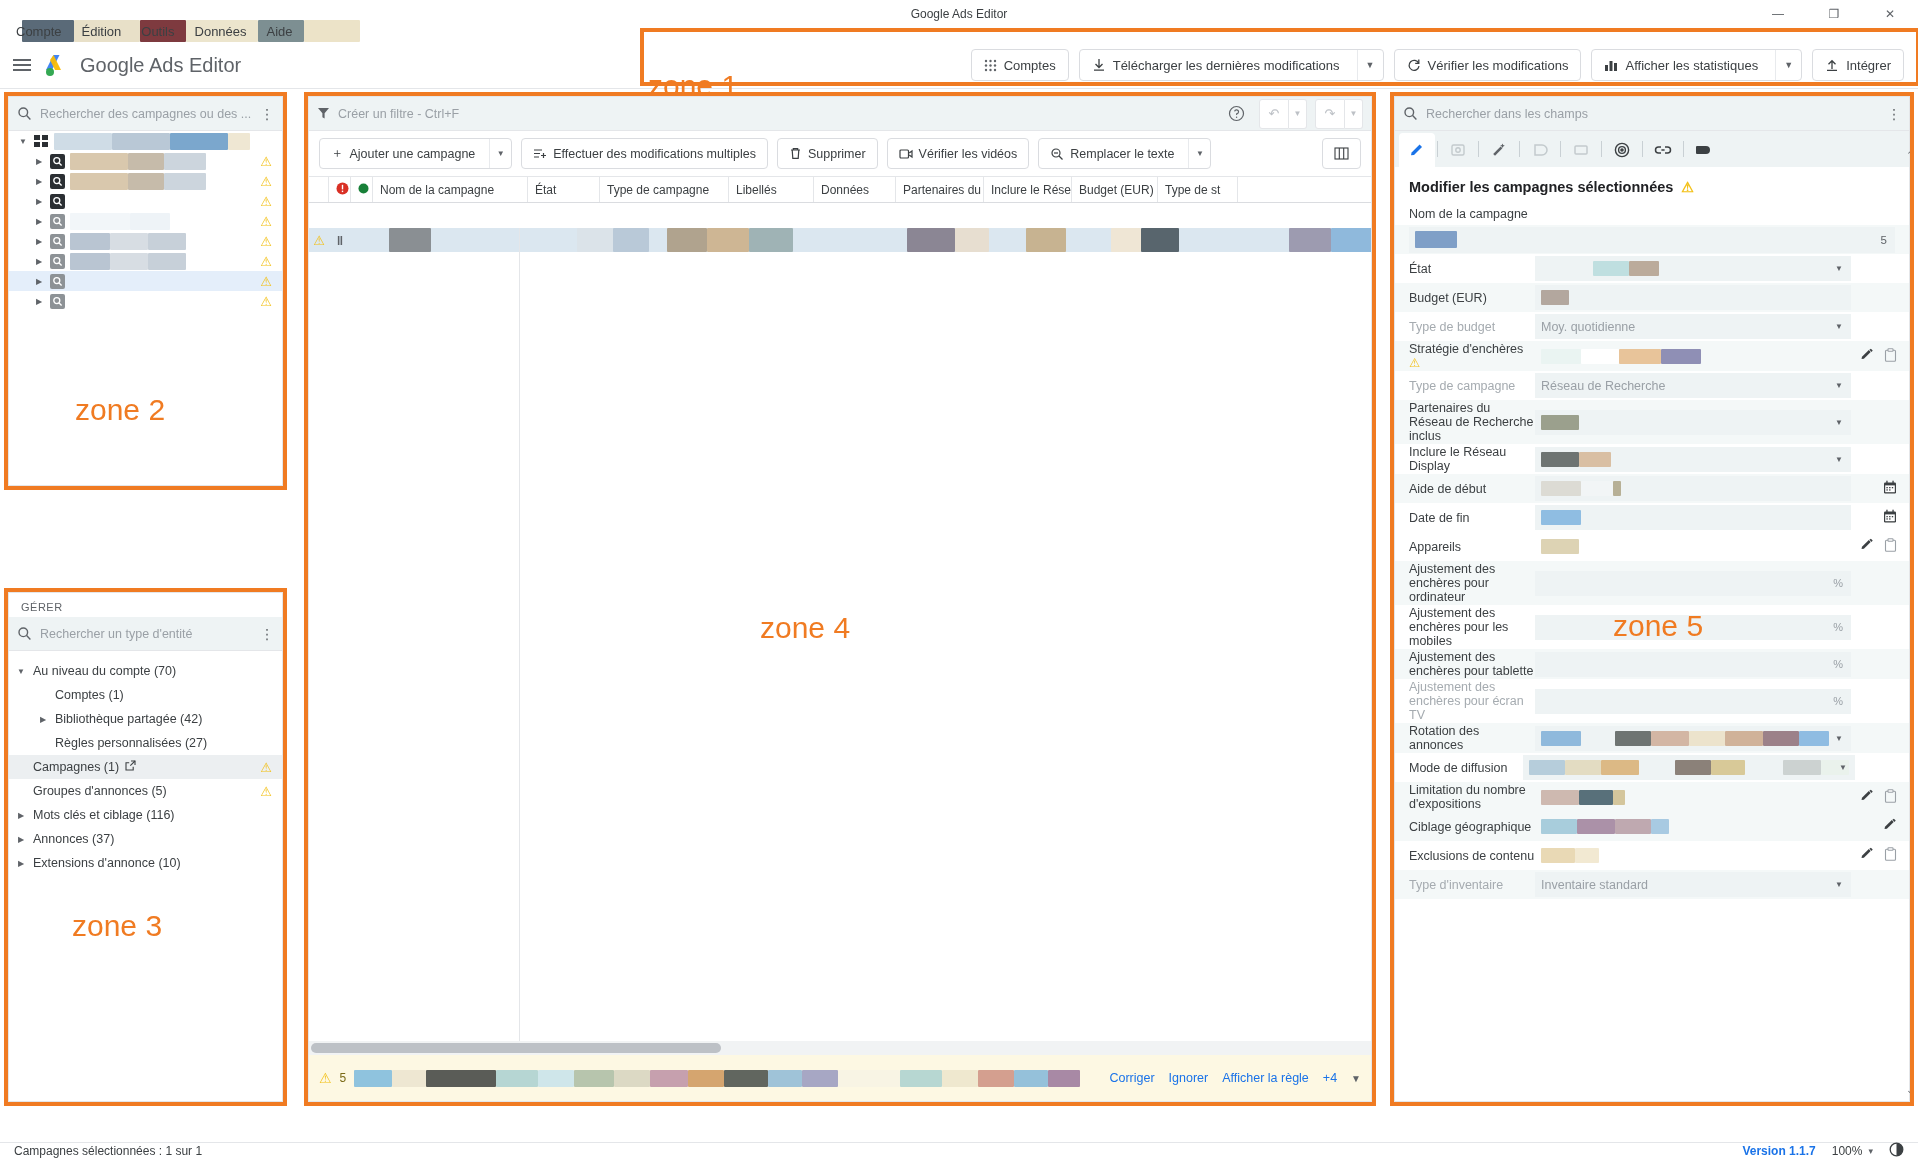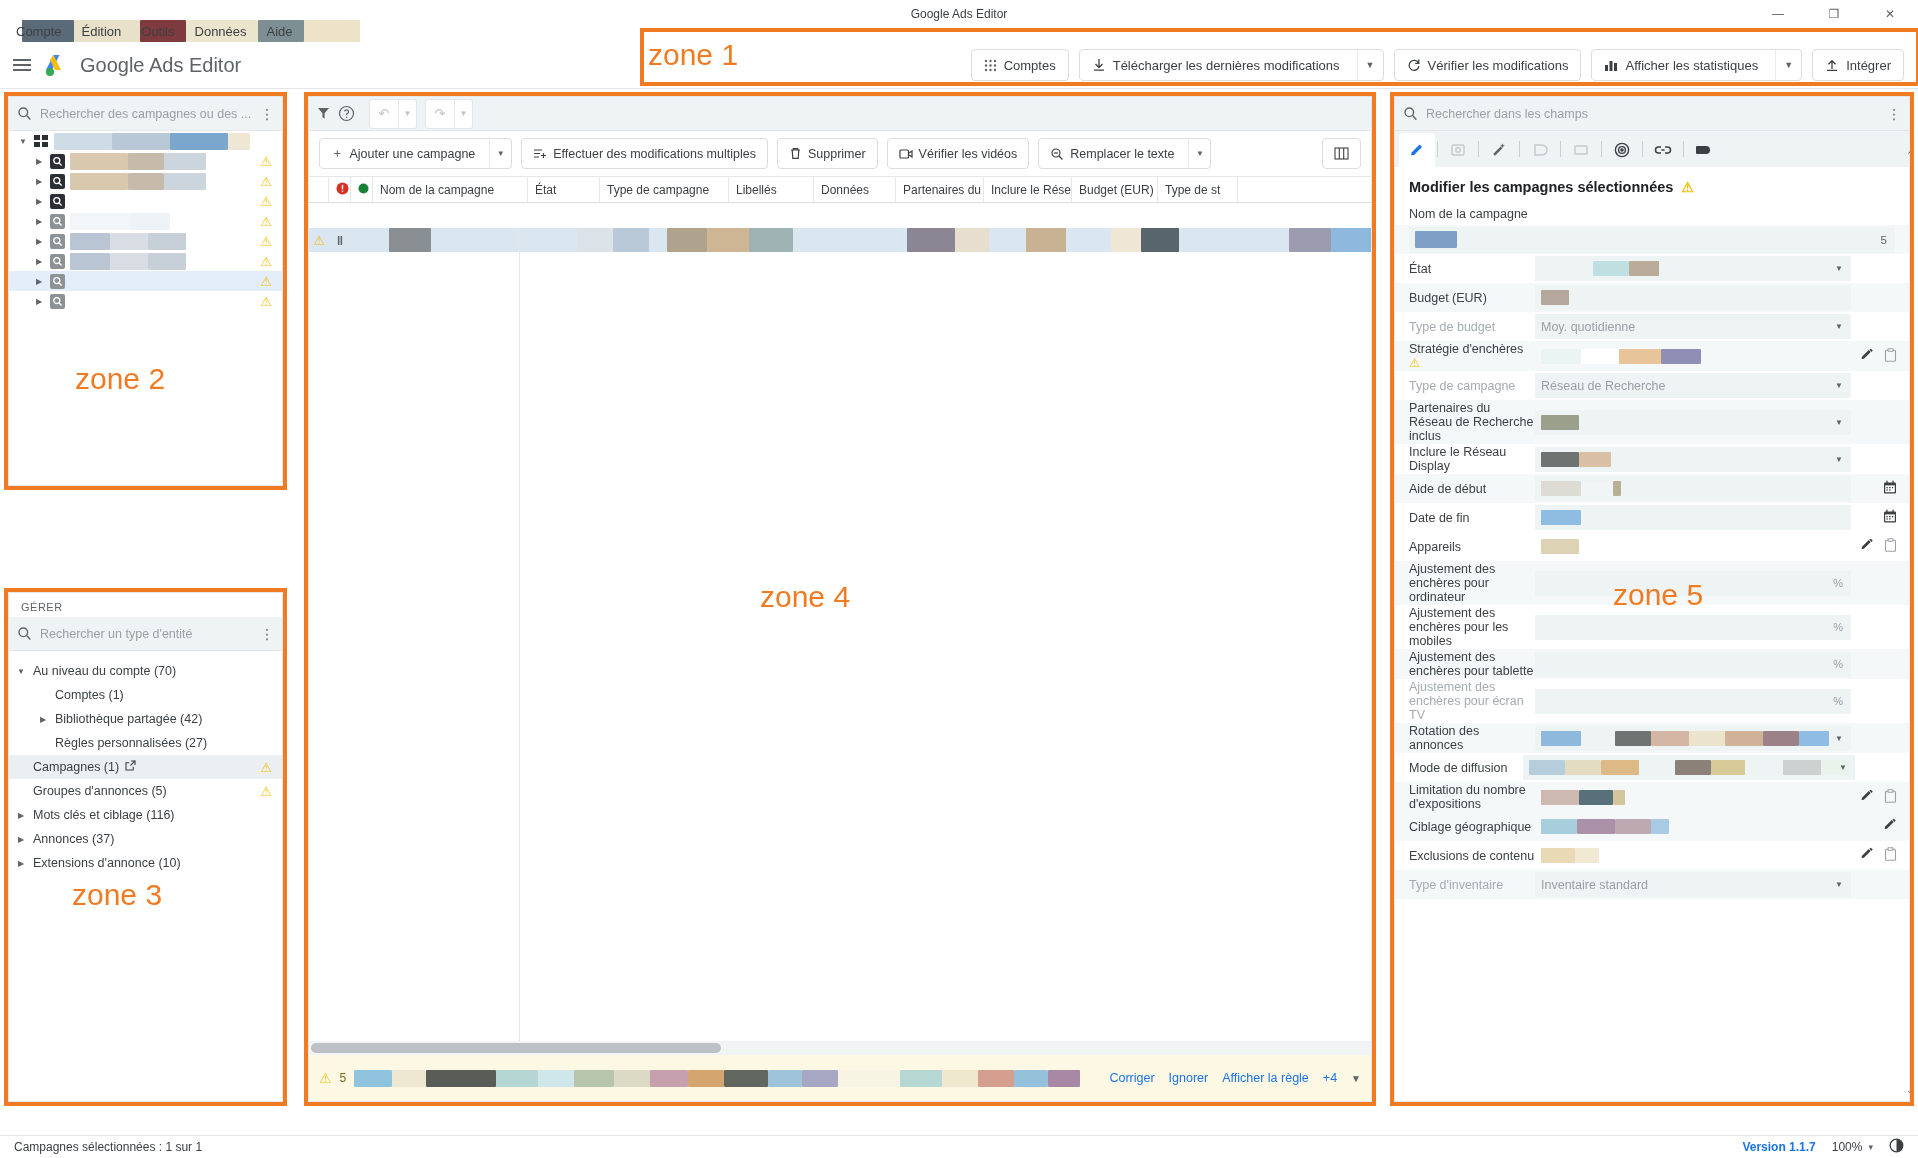--- a/index.html
+++ b/index.html
@@ -52,20 +52,21 @@
     width:26px; height:30px; display:flex; align-items:center; justify-content:center;
     border-left:1px solid #e8eaed; font-size:9px; color:#5f6368;
   }
   .ic { display:inline-flex; align-items:center; justify-content:center; }
 
   
   .zone { position:absolute; border:4px solid #f07b22; pointer-events:none; z-index:40; }
   .zlabel {
     position:absolute; color:#f07b22; font-size:30px; z-index:41;
     font-family:"Liberation Sans", sans-serif;
+    margin-top:31px;
   }
 
   
   #zone2box {
     position:absolute; left:8px; top:96px; width:275px; height:390px;
     background:#fff; border:1px solid #e4e6e9;
   }
   .searchbar {
     height:34px; background:#eef3f4; display:flex; align-items:center;
     padding:0 8px; gap:8px; border-bottom:1px solid #e4e6e9;
@@ -159,21 +160,21 @@
   .f-lbl { width:140px; padding-left:14px; font-size:12.5px; color:#3c4043; line-height:14px; }
   .f-lbl.dim { color:#a5abb0; }
   .f-ctl { flex:1; margin-right:6px; height:25px; display:flex; align-items:center; position:relative; padding:0 6px; }
   .f-ctl.inputish { background:#eef3f4; }
   .f-ctl .val { font-size:12.5px; color:#9aa0a6; }
   .f-caret { font-size:8px; color:#5f6368; position:absolute; right:8px; }
   .f-pct { font-size:11px; color:#9aa0a6; position:absolute; right:8px; }
   .f-end { width:52px; display:flex; align-items:center; justify-content:flex-end; gap:10px; padding-right:12px; color:#3c4043; }
 
   #statusbar {
-    position:absolute; left:0; bottom:0; width:1918px; height:23px;
+    position:absolute; left:0; bottom:0; width:1918px; height:16px;
     background:#fff; border-top:1px solid #e4e6e9; display:flex; align-items:center;
     padding:0 14px; font-size:12px; color:#3c4043;
   }
   #statusbar .right { margin-left:auto; display:flex; align-items:center; gap:16px; }
   #statusbar .ver { color:#1a73e8; font-weight:bold; }
   .sidescroll { position:absolute; right:2px; top:120px; bottom:60px; width:10px; }
   .sidescroll .ar { font-size:9px; color:#5f6368; text-align:center; }
 </style>
 </head>
 <body>
@@ -470,20 +471,21 @@
     </div>
 </div>
 
 <div id="zone4box">
   <div id="filterbar">
     <span class="ic">
       <svg width="13" height="13" viewBox="0 0 13 13" fill="#5f6368">
           <path d="M1 1 h11 L7.6 6.2 V11.5 L5.4 10.2 V6.2 z"></path>
         </svg>
       </span>
+    <span class="ph">Créer un filtre - Ctrl+F</span>
     <span class="ic" style="margin-right:6px">
       <svg width="17" height="17" viewBox="0 0 17 17" fill="none" stroke="#5f6368" stroke-width="1.2">
         <circle cx="8.5" cy="8.5" r="7"></circle>
           <path d="M6.6 6.4 a2 2 0 1 1 2.1 2.4 v1.1"></path>
           <circle cx="8.6" cy="12.2" r=".7" fill="#5f6368" stroke="none"></circle>
         </svg>
       </span>
     <div style="display:flex">
       <div class="iconbtn" style="border-radius:3px 0 0 3px">↶</div>
       <div class="iconbtn sm">▼</div>

